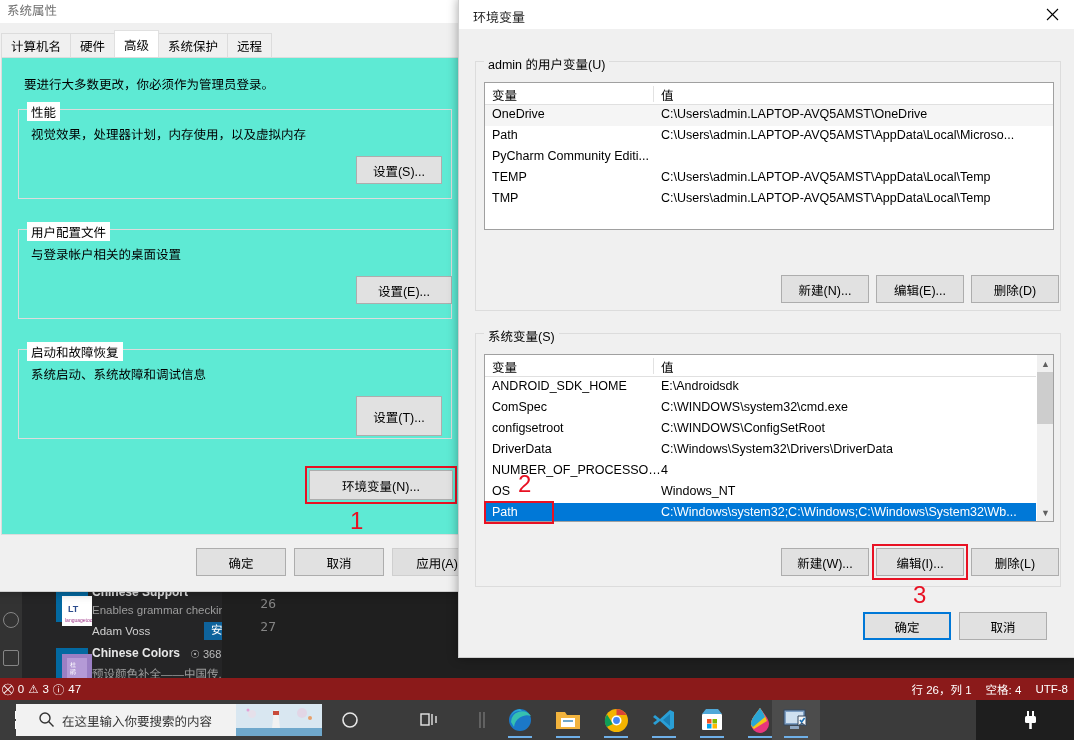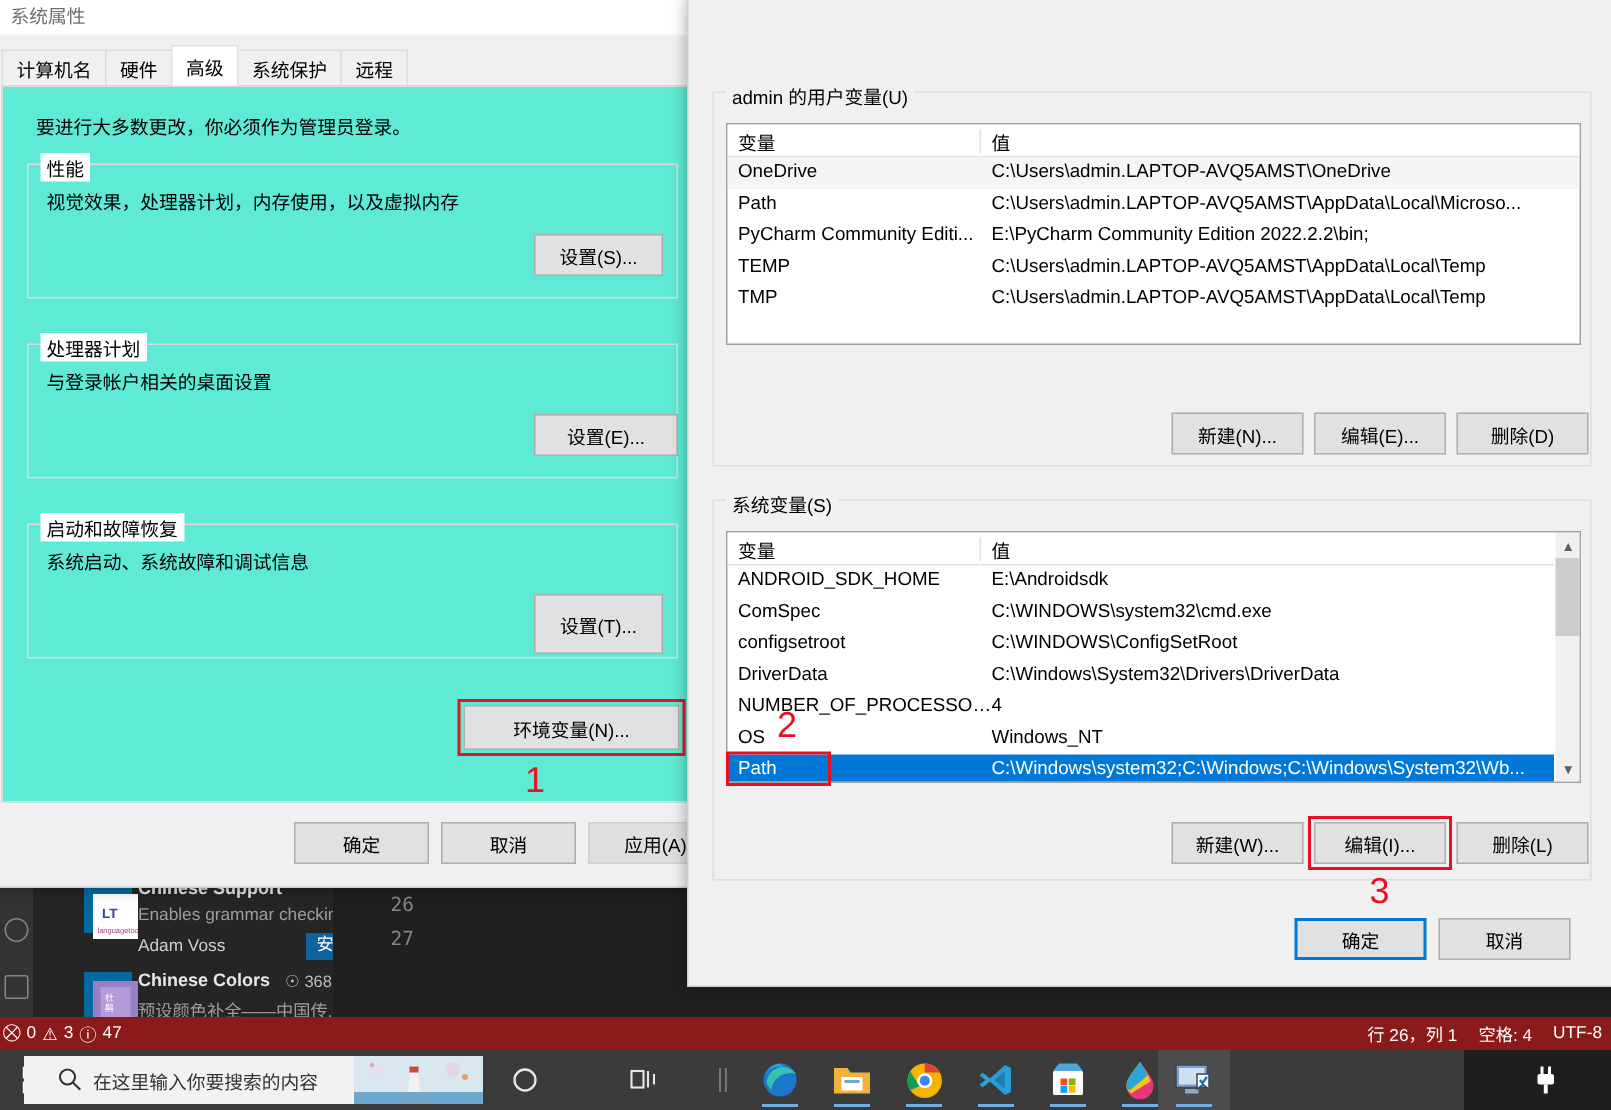--- a/index.html
+++ b/index.html
@@ -315,21 +315,21 @@
     <div class="tabpanel" style="left:8px; top:64px; width:466px; height:478px;">
       <div class="group-text" style="left:22px; top:16px;">要进行大多数更改，你必须作为管理员登录。</div>
 
       <div class="groupbox" style="left:16px; top:51px; width:434px; height:90px;">
         <div class="group-label">性能</div>
         <div class="group-text" style="left:12px; top:14px;">视觉效果，处理器计划，内存使用，以及虚拟内存</div>
         <button class="btn" style="left:337px; top:46px; width:86px; height:28px;">设置(S)...</button>
       </div>
 
       <div class="groupbox" style="left:16px; top:171px; width:434px; height:90px;">
-        <div class="group-label">处理器计划</div>
+        <div class="group-label">用户配置文件</div>
         <div class="group-text" style="left:12px; top:14px;">与登录帐户相关的桌面设置</div>
         <button class="btn" style="left:337px; top:46px; width:96px; height:28px;">设置(E)...</button>
       </div>
 
       <div class="groupbox" style="left:16px; top:291px; width:434px; height:90px;">
         <div class="group-label">启动和故障恢复</div>
         <div class="group-text" style="left:12px; top:14px;">系统启动、系统故障和调试信息</div>
         <button class="btn" style="left:337px; top:46px; width:86px; height:40px;">设置(T)...</button>
       </div>
 
@@ -337,41 +337,49 @@
       <div class="anno-box" style="left:303px; top:408px; width:152px; height:38px;"></div>
       <div class="anno-num" style="left:348px; top:449px;">1</div>
     </div>
 
     <button class="btn" style="left:203px; top:555px; width:90px; height:28px;">确定</button>
     <button class="btn" style="left:301px; top:555px; width:90px; height:28px;">取消</button>
     <button class="btn disabled" style="left:399px; top:555px; width:90px; height:28px;">应用(A)</button>
   </div>
 
   <div class="win" style="left:458px; top:-2px; width:618px; height:660px;">
+    <div class="win-title">
+      <div class="win-title-text" style="top:8px; font-size:13px; color:#1f1f1f;">环境变量</div>
+      <div class="win-close">
+        <svg width="13" height="13" viewBox="0 0 13 13" aria-hidden="true">
+          <line x1="1" y1="1" x2="12" y2="12" stroke="#000000" stroke-width="1.1"></line>
+          <line x1="12" y1="1" x2="1" y2="12" stroke="#000000" stroke-width="1.1"></line>
+        </svg>
+      </div>
+    </div>
 
     <div class="groupbox" style="left:16px; top:62px; width:586px; height:250px; background:#f0f0f0;">
       <div class="group-label onpanel">admin 的用户变量(U)</div>
 
       <div class="listview" style="left:8px; top:20px; width:570px; height:148px;">
         <div class="lv-header">
           <div class="lv-hcell" style="left:0; width:176px;">变量</div>
           <div class="lv-hsep" style="left:168px;"></div>
           <div class="lv-hcell" style="left:169px; width:390px;">值</div>
         </div>
         <div class="lv-row alt" style="top:22px;">
           <div class="lv-c1">OneDrive</div>
           <div class="lv-c2">C:\Users\admin.LAPTOP-AVQ5AMST\OneDrive</div>
         </div>
         <div class="lv-row" style="top:43px;">
           <div class="lv-c1">Path</div>
           <div class="lv-c2">C:\Users\admin.LAPTOP-AVQ5AMST\AppData\Local\Microso...</div>
         </div>
         <div class="lv-row" style="top:64px;">
           <div class="lv-c1">PyCharm Community Editi...</div>
-          <div class="lv-c2">E:\PyCharm Community Edition 2022.2.2\bin;</div>
         </div>
         <div class="lv-row" style="top:85px;">
           <div class="lv-c1">TEMP</div>
           <div class="lv-c2">C:\Users\admin.LAPTOP-AVQ5AMST\AppData\Local\Temp</div>
         </div>
         <div class="lv-row" style="top:106px;">
           <div class="lv-c1">TMP</div>
           <div class="lv-c2">C:\Users\admin.LAPTOP-AVQ5AMST\AppData\Local\Temp</div>
         </div>
       </div>

